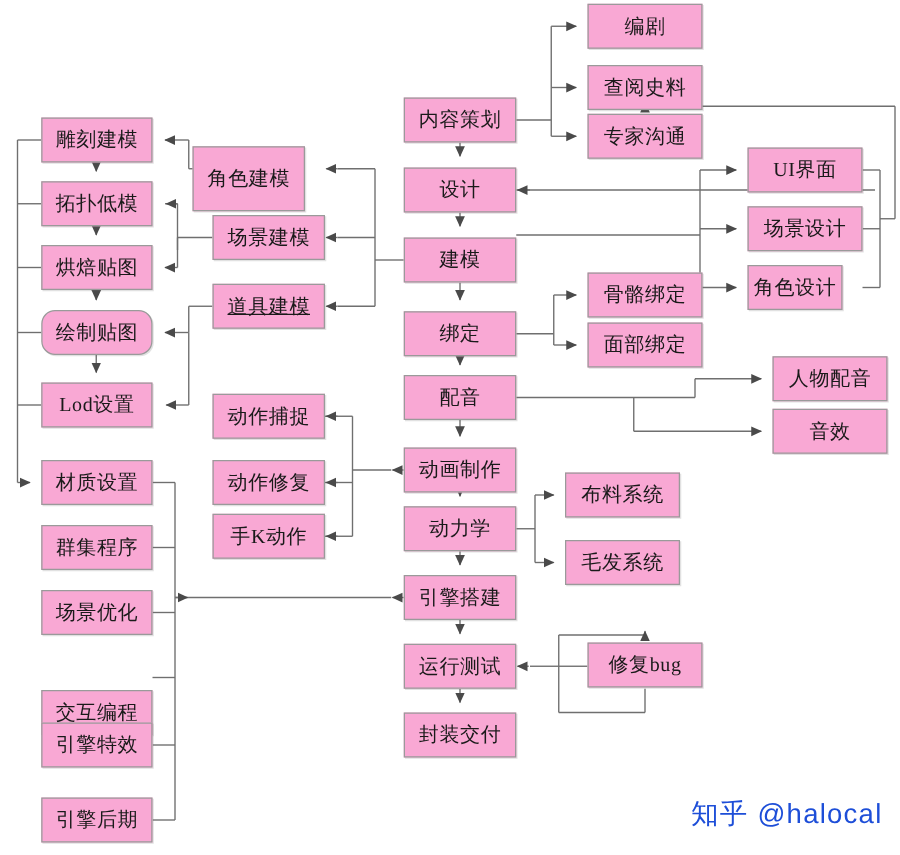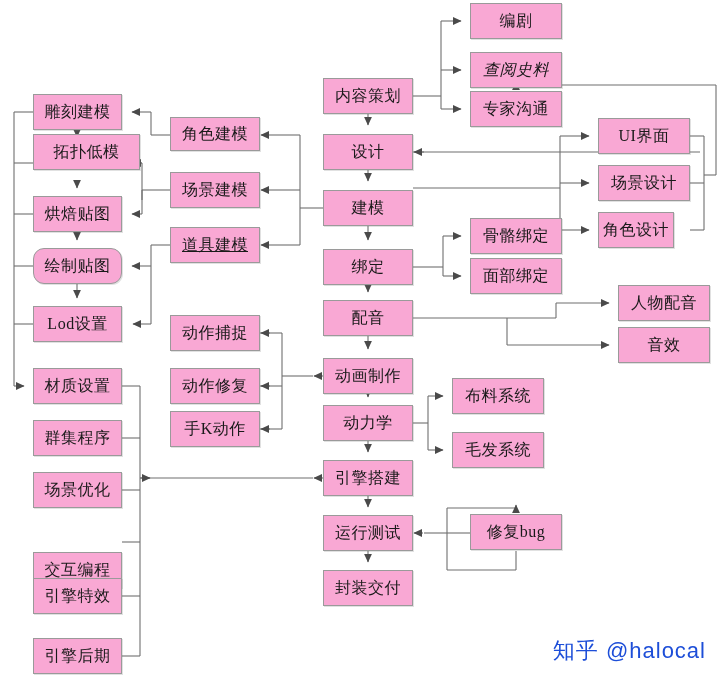--- a/index.html
+++ b/index.html
@@ -154,51 +154,51 @@
       <path d="M516,508 L516,505" marker-end="url(#ah)"></path>
       <path d="M447,533 L470,533"></path>
       <path d="M423,533 L414,533" marker-end="url(#ah)"></path>
       <path d="M447,533 L424,533"></path>
 
       <path d="M368,551 L368,562" marker-end="url(#ah)"></path>
     </g>
   </svg>
 
   <div class="node" style="left:33px;top:94px;width:89px;height:36px;">雕刻建模</div>
-  <div class="node" style="left:33px;top:134px;width:107px;height:36px;text-align:center;">拓扑低模</div>
+  <div class="node" style="left:33px;top:145px;width:89px;height:36px;text-align:center;">拓扑低模</div>
   <div class="node" style="left:33px;top:196px;width:89px;height:36px;">烘焙贴图</div>
   <div class="node" style="left:33px;top:248px;width:89px;height:36px;border-radius:11px;">绘制贴图</div>
   <div class="node" style="left:33px;top:306px;width:89px;height:36px;">Lod设置</div>
   <div class="node" style="left:33px;top:368px;width:89px;height:36px;">材质设置</div>
   <div class="node" style="left:33px;top:420px;width:89px;height:36px;">群集程序</div>
   <div class="node" style="left:33px;top:472px;width:89px;height:36px;">场景优化</div>
   <div class="node" style="left:33px;top:524px;width:89px;height:36px;margin-top:28px;">交互编程</div>
   <div class="node" style="left:33px;top:578px;width:89px;height:36px;">引擎特效</div>
   <div class="node" style="left:33px;top:638px;width:89px;height:36px;">引擎后期</div>
 
-  <div class="node" style="left:170px;top:117px;width:90px;height:34px;text-align:right;">角色建模</div>
+  <div class="node" style="left:154px;top:117px;width:90px;height:52px;text-align:right;">角色建模</div>
   <div class="node" style="left:170px;top:172px;width:90px;height:36px;">场景建模</div>
   <div class="node" style="left:170px;top:227px;width:90px;height:36px;text-decoration:underline;">道具建模</div>
   <div class="node" style="left:170px;top:315px;width:90px;height:36px;">动作捕捉</div>
   <div class="node" style="left:170px;top:368px;width:90px;height:36px;">动作修复</div>
   <div class="node" style="left:170px;top:411px;width:90px;height:36px;">手K动作</div>
 
   <div class="node" style="left:323px;top:78px;width:90px;height:36px;">内容策划</div>
   <div class="node" style="left:323px;top:134px;width:90px;height:36px;">设计</div>
   <div class="node" style="left:323px;top:190px;width:90px;height:36px;">建模</div>
   <div class="node" style="left:323px;top:249px;width:90px;height:36px;">绑定</div>
   <div class="node" style="left:323px;top:300px;width:90px;height:36px;">配音</div>
   <div class="node" style="left:323px;top:358px;width:90px;height:36px;">动画制作</div>
   <div class="node" style="left:323px;top:405px;width:90px;height:36px;">动力学</div>
   <div class="node" style="left:323px;top:460px;width:90px;height:36px;">引擎搭建</div>
   <div class="node" style="left:323px;top:515px;width:90px;height:36px;">运行测试</div>
   <div class="node" style="left:323px;top:570px;width:90px;height:36px;">封装交付</div>
 
   <div class="node" style="left:470px;top:3px;width:92px;height:36px;">编剧</div>
-  <div class="node" style="left:470px;top:52px;width:92px;height:36px;font-style:italic;">查阅史料</div>
+  <div class="node" style="left:470px;top:52px;width:92px;height:36px;">查阅史料</div>
   <div class="node" style="left:470px;top:91px;width:92px;height:36px;">专家沟通</div>
   <div class="node" style="left:470px;top:218px;width:92px;height:36px;">骨骼绑定</div>
   <div class="node" style="left:470px;top:258px;width:92px;height:36px;">面部绑定</div>
   <div class="node" style="left:452px;top:378px;width:92px;height:36px;">布料系统</div>
   <div class="node" style="left:452px;top:432px;width:92px;height:36px;">毛发系统</div>
   <div class="node" style="left:470px;top:514px;width:92px;height:36px;">修复bug</div>
 
   <div class="node" style="left:598px;top:118px;width:92px;height:36px;">UI界面</div>
   <div class="node" style="left:598px;top:165px;width:92px;height:36px;">场景设计</div>
   <div class="node" style="left:598px;top:212px;width:76px;height:36px;">角色设计</div>

